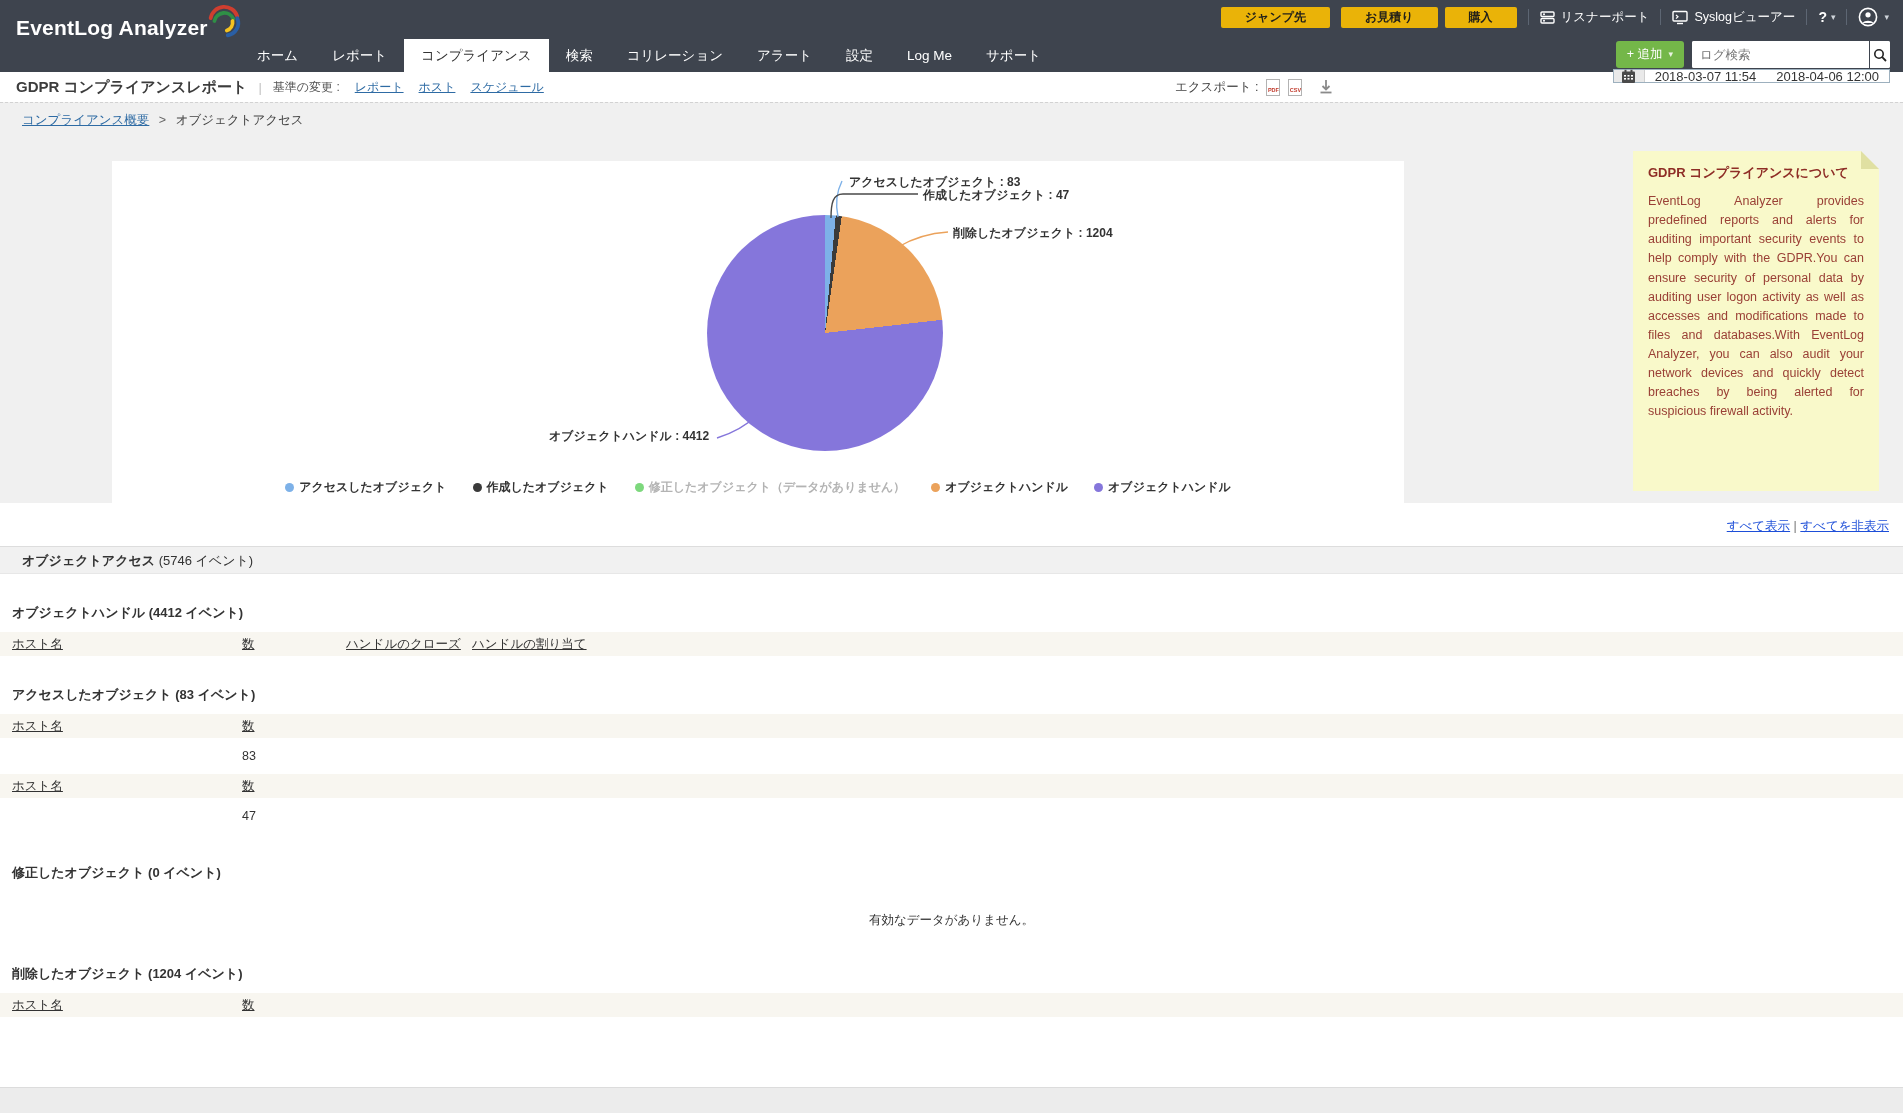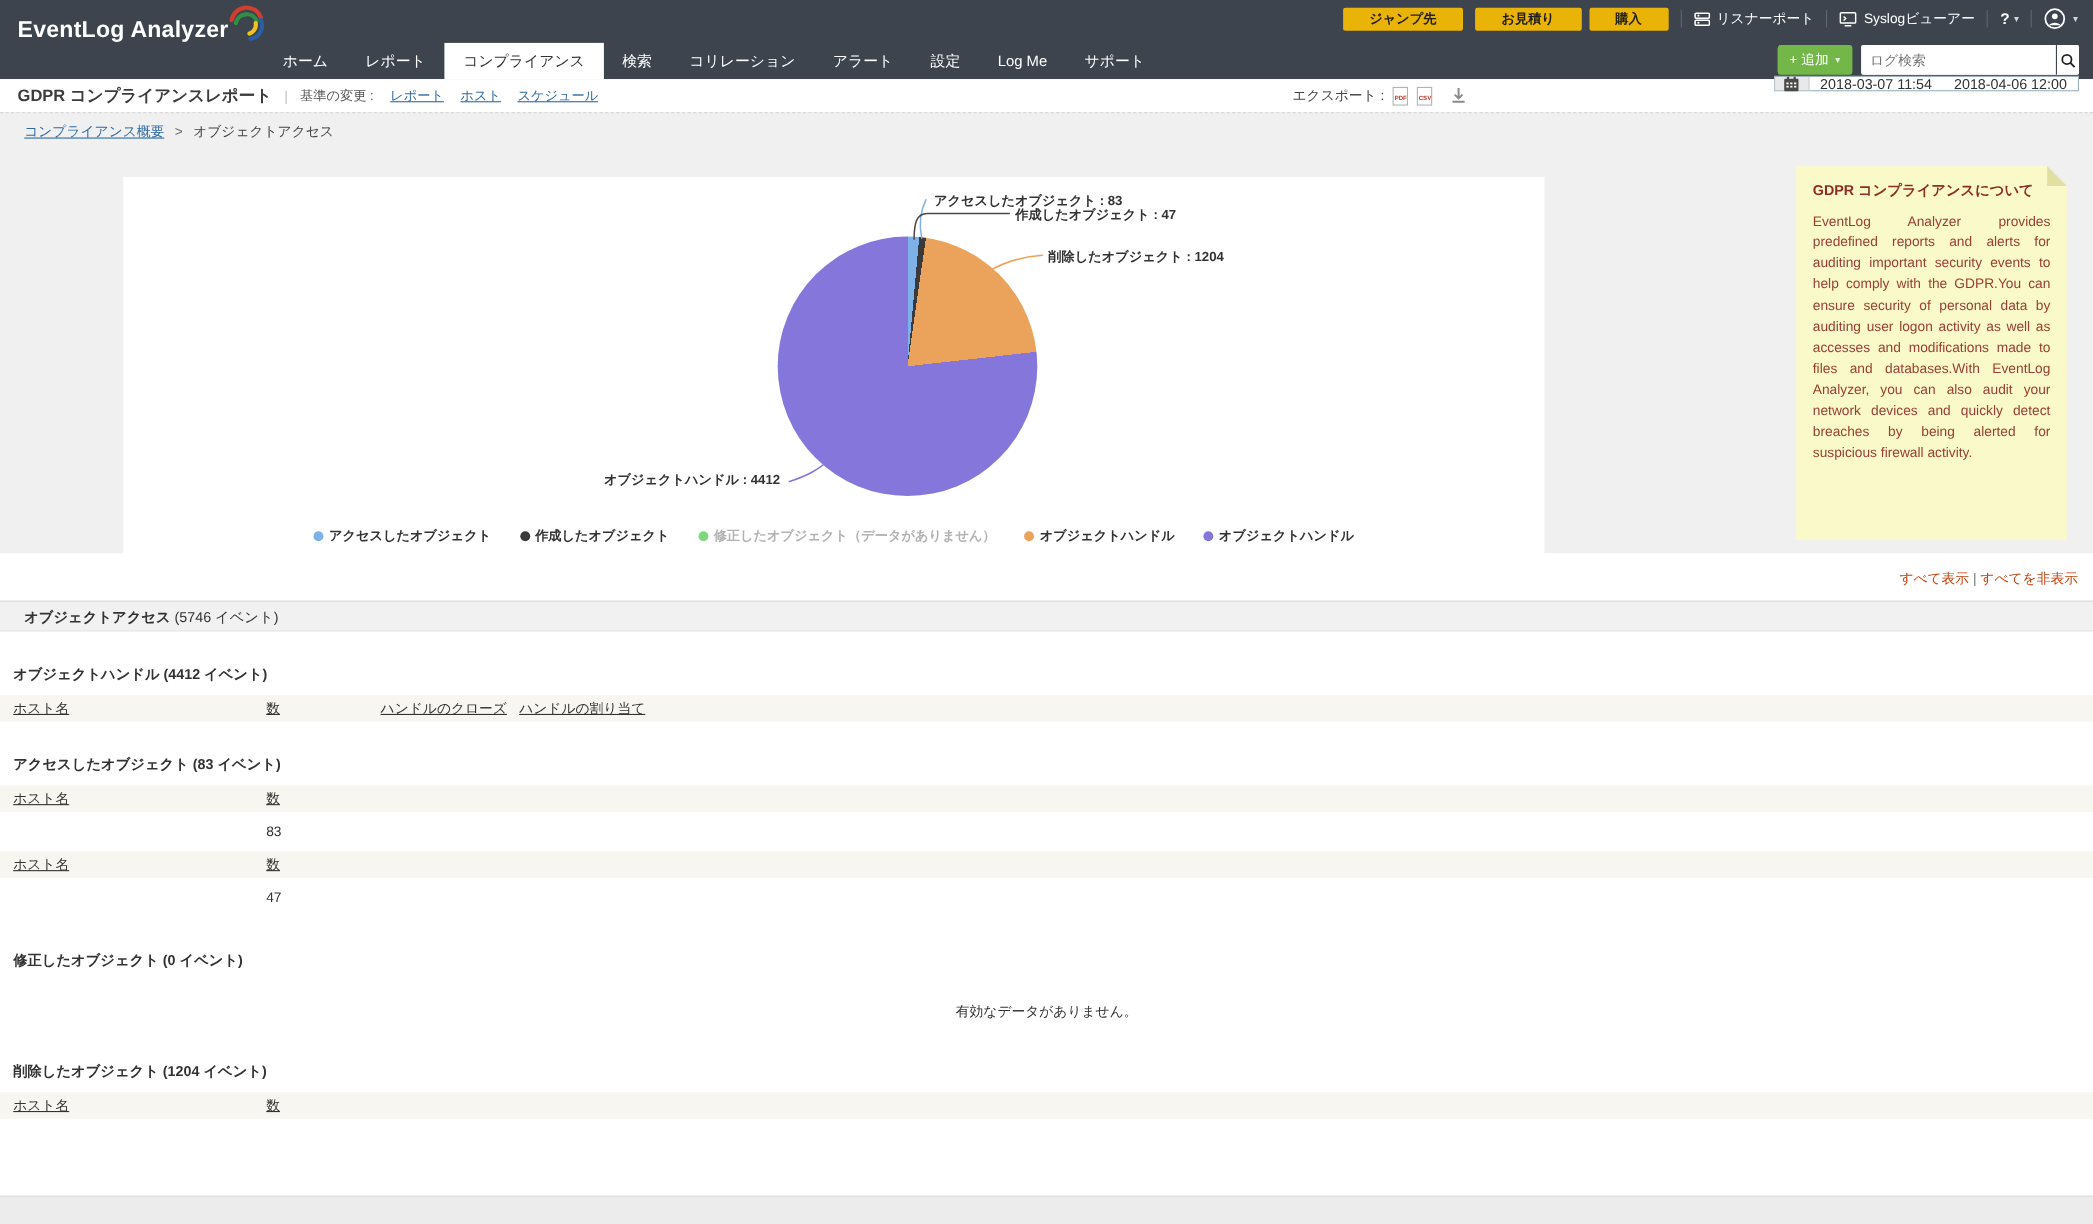--- a/index.html
+++ b/index.html
@@ -68,21 +68,21 @@
 
   .panel { position:absolute; left:1633px; top:48px; width:246px; height:340px; background:#f9f9ca;
            padding:13px 15px; }
   .panel .ear { position:absolute; right:0; top:0; width:0; height:0;
                 border-top:18px solid #f0f0f0; border-left:18px solid #e0e0a2; }
   .panel-title { color:#8e2d26; font-weight:bold; font-size:13px; margin-bottom:10px; }
   .panel-body { color:#9a4036; font-size:12.5px; line-height:1.53; text-align:justify; }
 
   
   .showrow { text-align:right; padding:15px 14px 0 0; font-size:12.5px; color:#777; }
-  .blue { color:#c2410c; }
+  .blue { color:#1d4ed8; text-decoration:underline; }
   .secbar { margin-top:11px; height:28px; line-height:27px; background:#f1f1f1; border-top:1px solid #dddddd;
             border-bottom:1px solid #e7e7e7; padding-left:22px; font-size:13px; color:#333; }
   .secbar .t { font-weight:bold; }
   .sub-title { font-weight:bold; font-size:13px; color:#333; margin:30px 0 10px 12px; }
   .thead, .trow { display:grid; grid-template-columns:230px 104px 126px auto; align-items:center; padding-left:12px; }
   .thead { height:24px; background:#f8f6f0; font-size:12.5px; color:#333; }
   .thead a { color:#333; text-decoration:underline; }
   .trow { height:36px; font-size:12.5px; color:#333; }
   .blurpill { width:86px; height:10px; border-radius:4px; background:#9aa0a6; filter:blur(2.5px); opacity:.55; }
   .barwrap { display:flex; align-items:center; gap:4px; }

